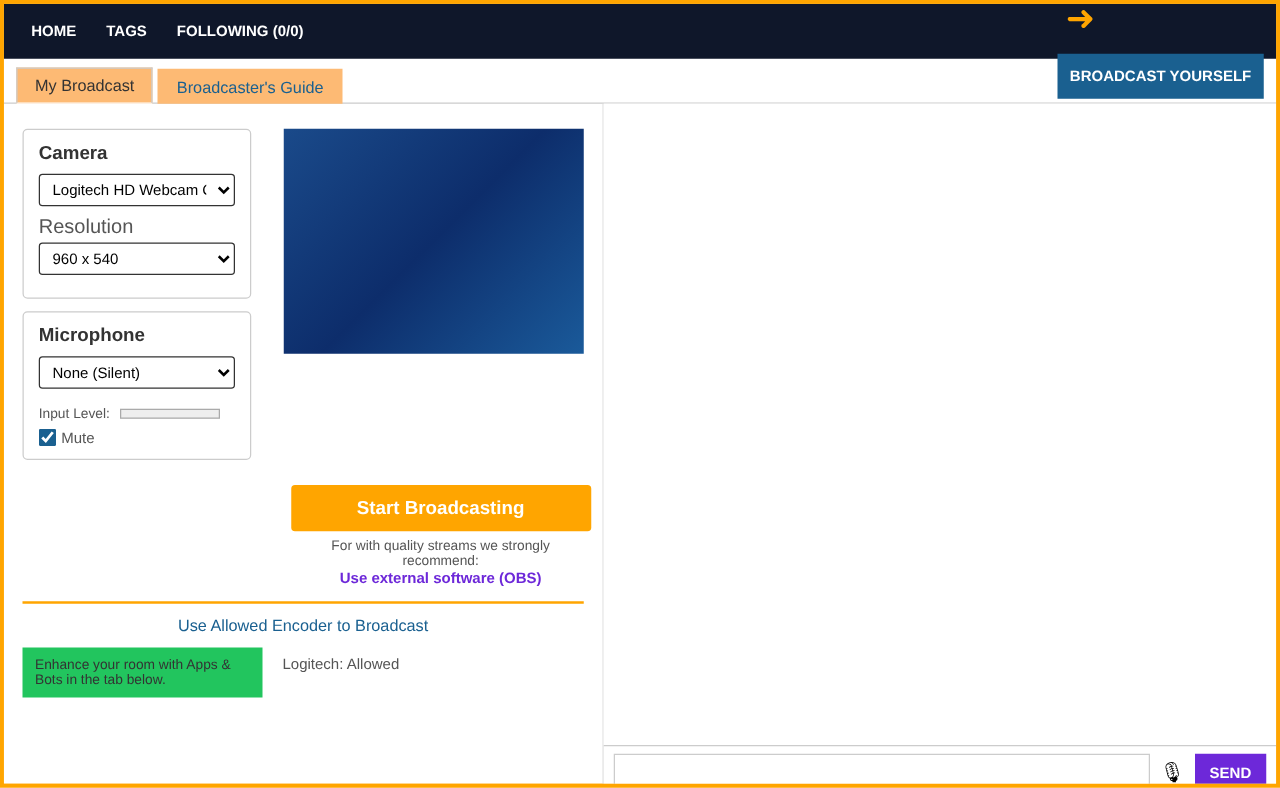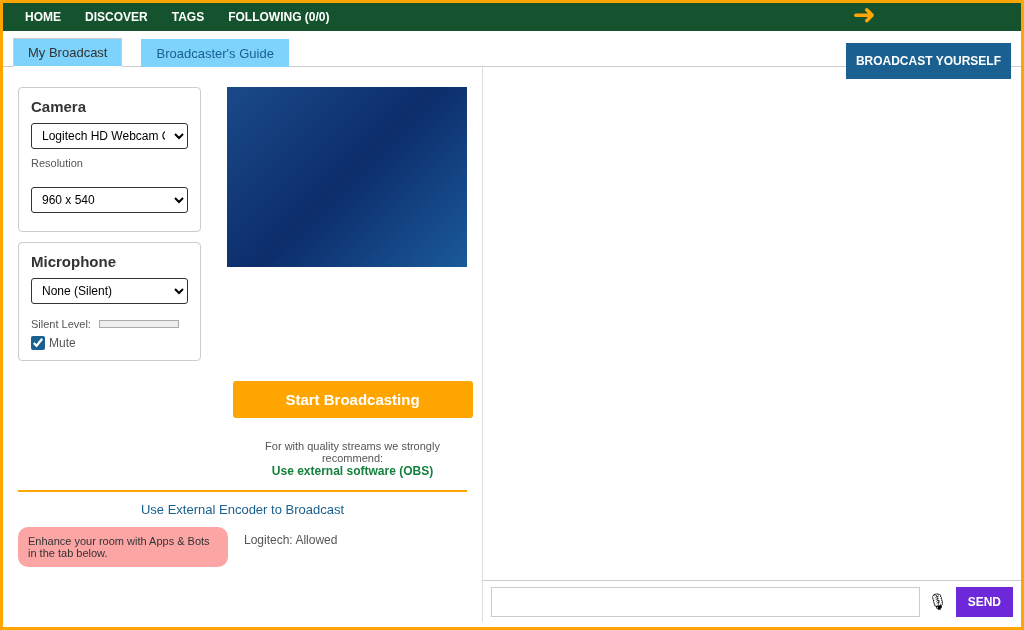--- a/index.html
+++ b/index.html
@@ -1,23 +1,23 @@
 <!DOCTYPE html>
 <html><head>
   <meta charset="utf-8">
   <style>
     * { box-sizing: border-box; margin: 0; padding: 0; }
     body { font-family: Arial, sans-serif; font-size: 13px; background: #fff; width: 1024px; height: 630px; overflow: hidden; border: 3px solid orange; }
 
     
     #top-nav {
-      background: #14532d;
-      display: flex;
-      align-items: center;
-      height: 28px;
+      background: #0f172a;
+      display: flex;
+      align-items: center;
+      height: 44px;
       padding: 0 10px;
       position: relative;
     }
     .nav-item {
       color: #fff;
       font-size: 12px;
       font-weight: bold;
       padding: 0 12px;
       cursor: pointer;
       height: 36px;
@@ -57,24 +57,24 @@
       background: #fff;
       height: 36px;
       align-items: flex-end;
     }
     .tab {
       padding: 6px 14px;
       cursor: pointer;
       font-size: 13px;
       border: 1px solid transparent;
       border-bottom: none;
-      margin-right: 19px;
+      margin-right: 4px;
       position: relative;
       top: 1px;
-      background: #7dd3fc;
+      background: #fdba74;
     }
     .tab.active {
       border-color: #ccc;
       border-bottom: 1px solid #fff;
       color: #333;
     }
     .tab.inactive { color: #1a6090; }
 
     
     #main {
@@ -154,23 +154,23 @@
       padding: 4px 6px;
       font-size: 12px;
       border: 1px solid #333;
       border-radius: 3px;
       appearance: auto;
       margin-bottom: 8px;
       background: #fff;
       cursor: pointer;
     }
     .res-label {
-      font-size: 11px;
-      color: #555;
-      margin-bottom: 18px;
+      font-size: 16px;
+      color: #555;
+      margin-bottom: 3px;
     }
 
     
     #camera-layout {
       display: flex;
       gap: 26px;
       margin-bottom: 10px;
       align-items: flex-start;
     }
     #camera-controls {
@@ -226,29 +226,29 @@
     #start-broadcast-btn {
       background: orange;
       color: #fff;
       border: none;
       padding: 10px 0;
       width: 240px;
       font-size: 15px;
       font-weight: bold;
       cursor: pointer;
       border-radius: 3px;
-      margin-bottom: 22px;
+      margin-bottom: 6px;
     }
     .rec-recommend {
       font-size: 11px;
       color: #555;
       text-align: center;
     }
     .obs-link {
-      color: #15803d;
+      color: #6d28d9;
       text-decoration: none;
       font-weight: bold;
       font-size: 12px;
     }
 
     
     #encoder-link-area {
       text-align: center;
       margin: 10px 0;
       border-top: 2px solid orange;
@@ -261,26 +261,26 @@
     }
 
     
     #privates-bar {
       display: flex;
       align-items: flex-start;
       gap: 16px;
       margin-top: 8px;
     }
     .apps-hint-box {
-      background: #fca5a5;
+      background: #22c55e;
       padding: 8px 10px;
       font-size: 11px;
       color: #333;
-      width: 210px;
-      border-radius: 10px;
+      width: 192px;
+      border-radius: 0;
     }
     .privates-text {
       font-size: 12px;
       color: #555;
       padding-top: 6px;
     }
     .privates-allowed {
       color: #555;
     }
 
@@ -293,21 +293,20 @@
       z-index: 9999;
     }
   </style>
 </head>
 <body>
 
 <div id="page-border"></div>
 
 <nav id="top-nav">
   <a class="nav-item">HOME</a>
-  <a class="nav-item">DISCOVER</a>
   <a class="nav-item">TAGS</a>
   <a class="nav-item">FOLLOWING (0/0)</a>
   <span class="broadcast-arrow">➜</span>
   <span class="broadcast-yourself">BROADCAST YOURSELF</span>
 </nav>
 
 <div id="tabs-bar">
   <div class="tab active">My Broadcast</div>
   <div class="tab inactive">Broadcaster's Guide</div>
 </div>
@@ -332,21 +331,21 @@
             <option>320 x 240</option>
           </select>
         </div>
 
         <div class="section-box">
           <div class="section-title">Microphone</div>
           <select class="styled-select">
             <option>None (Silent)</option>
           </select>
           <div class="mic-row">
-            <span class="input-level-label">Silent Level:</span>
+            <span class="input-level-label">Input Level:</span>
             <span class="input-level-bar"></span>
           </div>
           <label class="mute-label">
             <input type="checkbox" class="mute-checkbox" checked="" style="">
             <span>Mute</span>
           </label>
         </div>
       </div>
 
       <div id="camera-preview"></div>
@@ -354,21 +353,21 @@
 
     <div id="broadcast-area">
       <button id="start-broadcast-btn">Start Broadcasting</button>
       <div class="rec-recommend">
         <span>For with quality streams we strongly recommend:</span><br>
         <a href="#" class="obs-link">Use external software (OBS)</a>
       </div>
     </div>
 
     <div id="encoder-link-area">
-      <a href="#" class="encoder-link">Use External Encoder to Broadcast</a>
+      <a href="#" class="encoder-link">Use Allowed Encoder to Broadcast</a>
     </div>
 
     <div id="privates-bar">
       <div class="apps-hint-box">Enhance your room with Apps &amp; Bots in the tab below.</div>
       <div class="privates-text">
         <span>Logitech:</span>
         <span class="privates-allowed">Allowed</span>
       </div>
     </div>
   </div>

